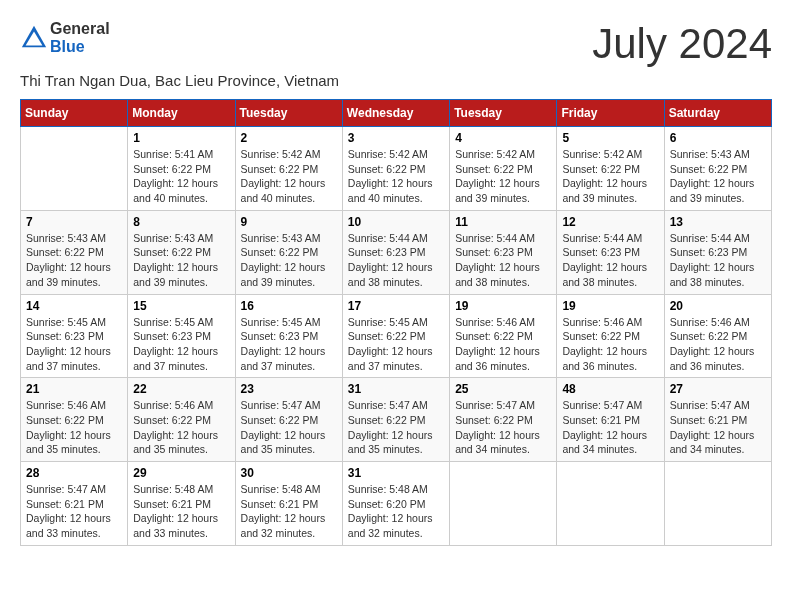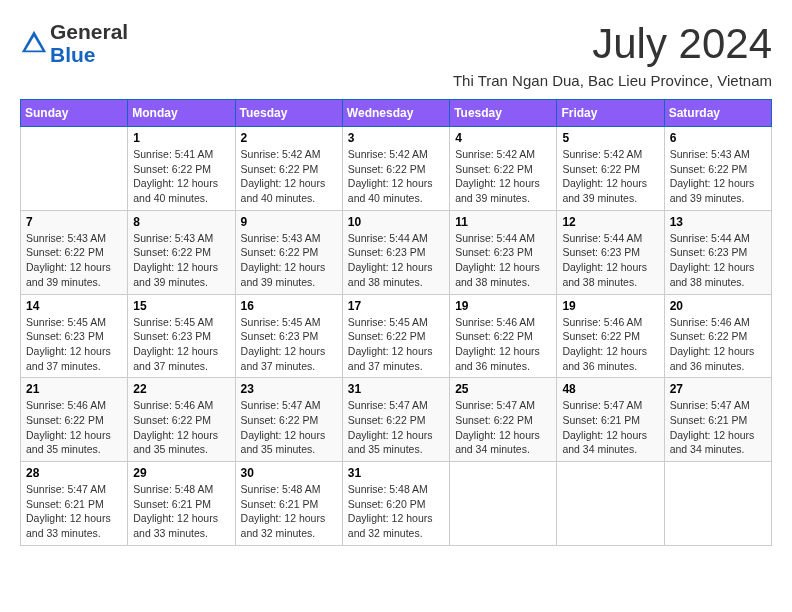--- a/index.html
+++ b/index.html
@@ -14,51 +14,51 @@
       display: flex;
       align-items: flex-start;
       justify-content: space-between;
       margin-bottom: 4px;
     }
     .logo-area {
       display: flex;
       align-items: center;
     }
     .logo-text {
-      font-size: 21px;
+      font-size: 16px;
       font-weight: bold;
       line-height: 1.1;
     }
     .logo-general { color: #333; }
     .logo-blue { color: #1565c0; }
     .logo-icon {
       width: 28px;
       height: 28px;
       margin-right: 2px;
     }
     .month-title {
       font-size: 42px;
       font-weight: normal;
       color: #333;
       text-align: right;
     }
     .subtitle {
-      text-align: right;
+      text-align: left;
       font-size: 15px;
       color: #333;
       margin-bottom: 10px;
       font-weight: 500;
     }
     table {
       width: 100%;
       border-collapse: collapse;
       font-size: 11px;
     }
     thead tr th {
-      background: #8b5cf6;
+      background: #b91c1c;
       color: #fff;
       padding: 6px 4px;
       text-align: left;
       font-size: 12px;
       font-weight: bold;
       border: 1px solid #1565c0;
     }
     tbody tr td {
       border: 1px solid #ccc;
       padding: 4px 5px;

